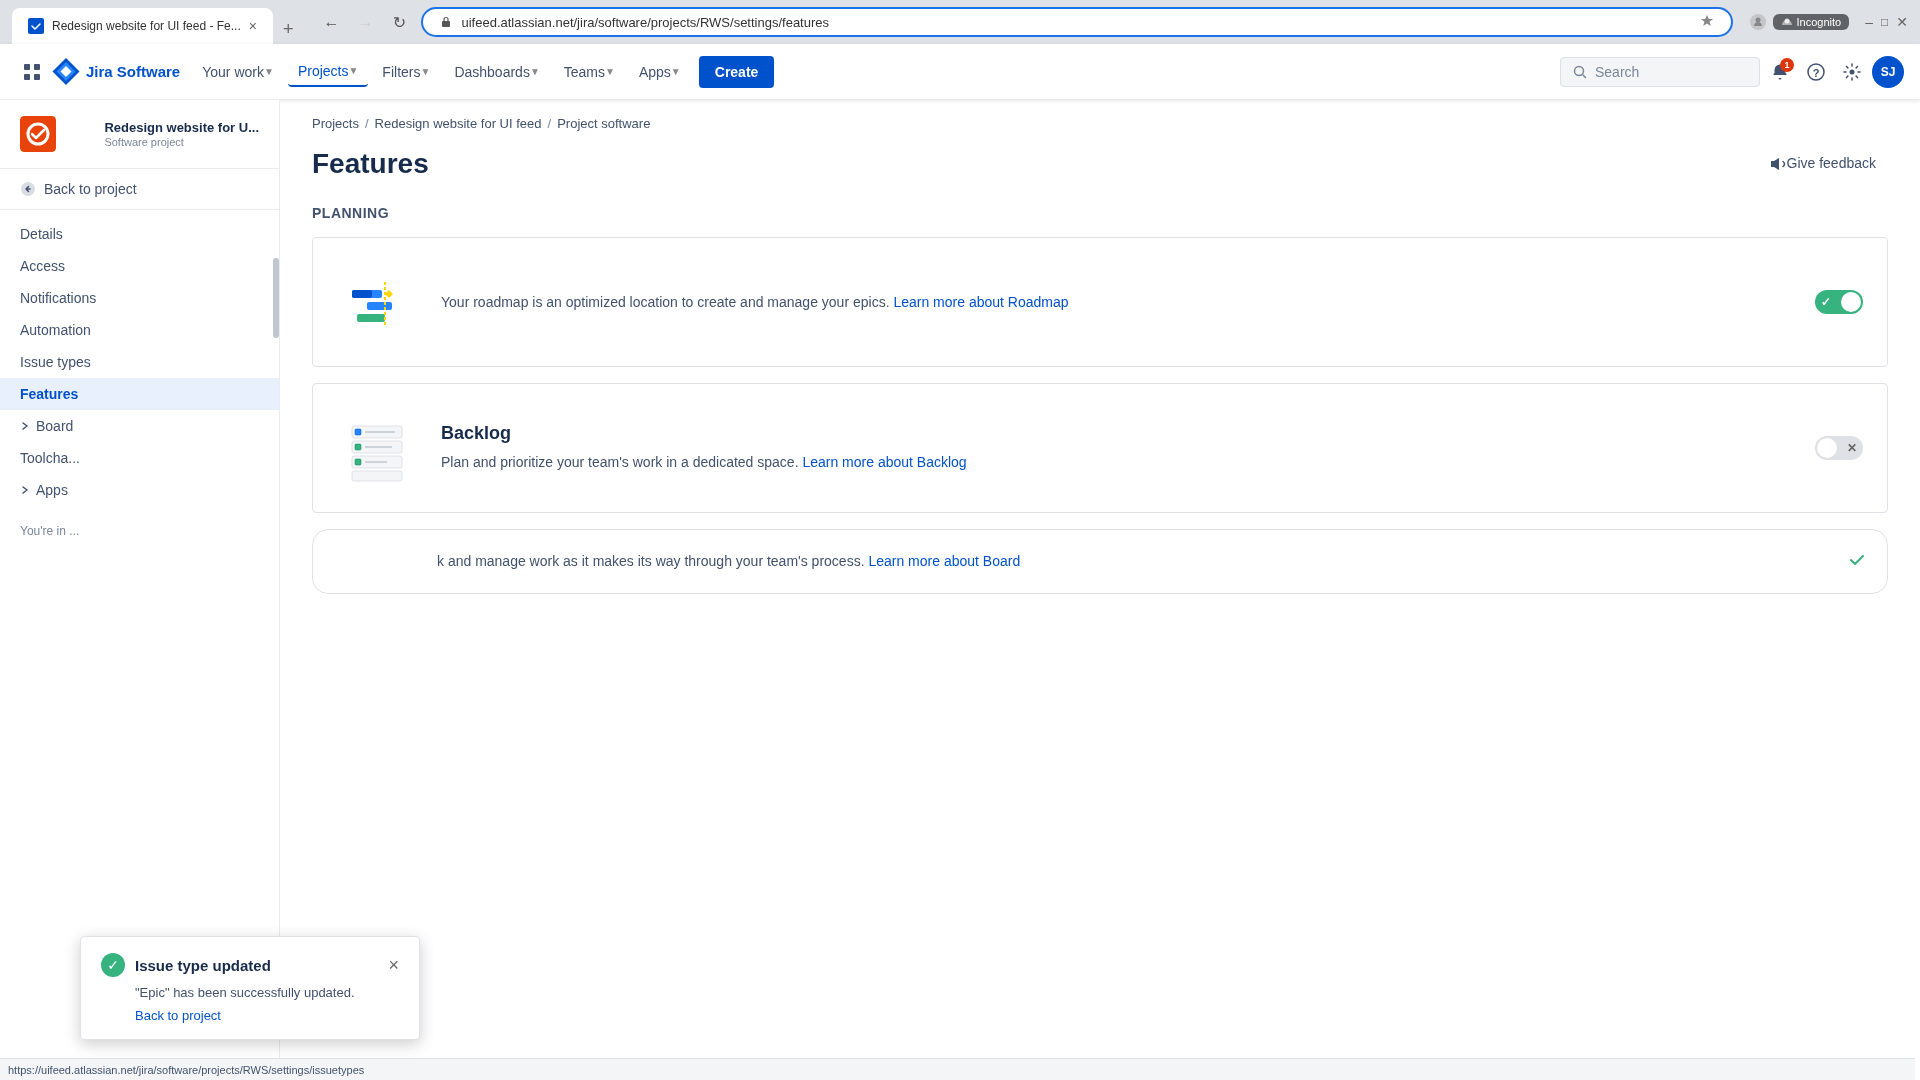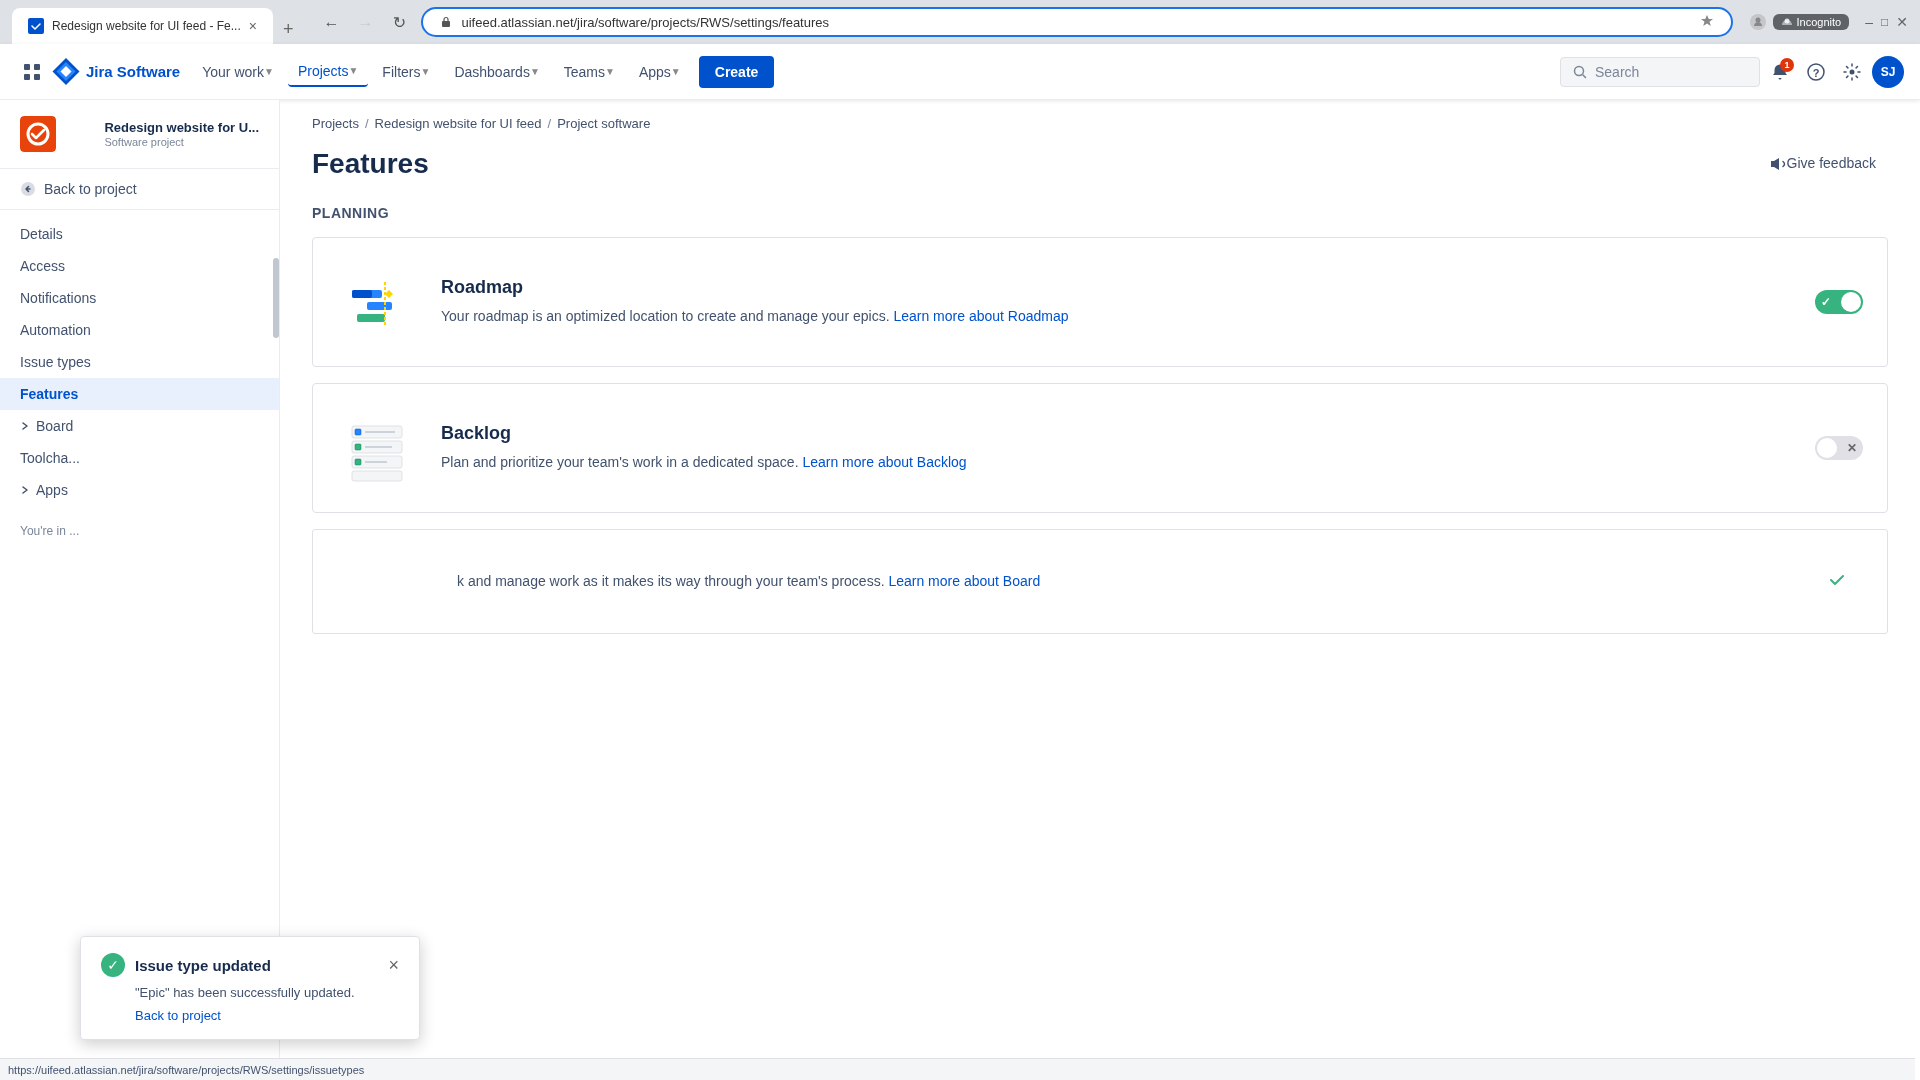--- a/index.html
+++ b/index.html
@@ -92,21 +92,21 @@
     .toast-link { color: #0052cc; text-decoration: none; cursor: pointer; font-size: 13px; font-weight: 500; padding-left: 34px; }
 
     
     .status-bar { position: fixed; bottom: 0; left: 0; right: 5px; background: #f4f5f7; border-top: 1px solid #dfe1e6; height: 22px; display: flex; align-items: center; padding: 0 8px; font-size: 11px; color: #42526e; }
 
     
     .sidebar-scroll-indicator { position: relative; }
     .scroll-thumb { position: absolute; right: 0; top: 40px; width: 6px; height: 80px; background: #c1c7d0; border-radius: 3px; }
 
     
-    .feature-card-partial { border: 1px solid #dfe1e6; border-radius: 3px; padding: 40px; display: flex; align-items: center; gap: 24px; margin-bottom: 20px; background: #fff; opacity: 1; min-height: 60px; overflow: hidden; }
+    .feature-card-partial { border: 1px solid #dfe1e6; border-radius: 16px; padding: 20px; display: flex; align-items: center; gap: 24px; margin-bottom: 20px; background: #fff; opacity: 1; min-height: 60px; overflow: hidden; }
 
     .incognito-badge { background: #5f6368; color: #fff; border-radius: 6px; padding: 2px 8px; font-size: 11px; display: flex; align-items: center; gap: 4px; }
   </style>
 </head>
 <body>
 
 <div class="browser-chrome">
   <div class="browser-tabs">
     <div class="tab">
       <div class="tab-favicon">
@@ -348,21 +348,20 @@
             <rect x="15" y="28" width="20" height="8" rx="2" fill="#0052cc"></rect>
             <rect x="30" y="40" width="25" height="8" rx="2" fill="#2684ff"></rect>
             <rect x="20" y="52" width="28" height="8" rx="2" fill="#36b37e"></rect>
 
             <polygon points="48,32 52,28 56,32 52,36" fill="#ffd600"></polygon>
 
             <line x1="48" y1="20" x2="48" y2="65" stroke="#ffd600" stroke-width="2" stroke-dasharray="3,2"></line>
           </svg>
         </div>
         <div class="feature-info">
-          <div class="feature-title">Roadmap</div>
           <div class="feature-desc">
             <span>Your roadmap is an optimized location to create and manage your epics.</span>
             <a>Learn more about Roadmap</a>
           </div>
         </div>
         <div class="feature-toggle">
           <div class="toggle on">
             <div class="toggle-knob"></div>
           </div>
         </div>

